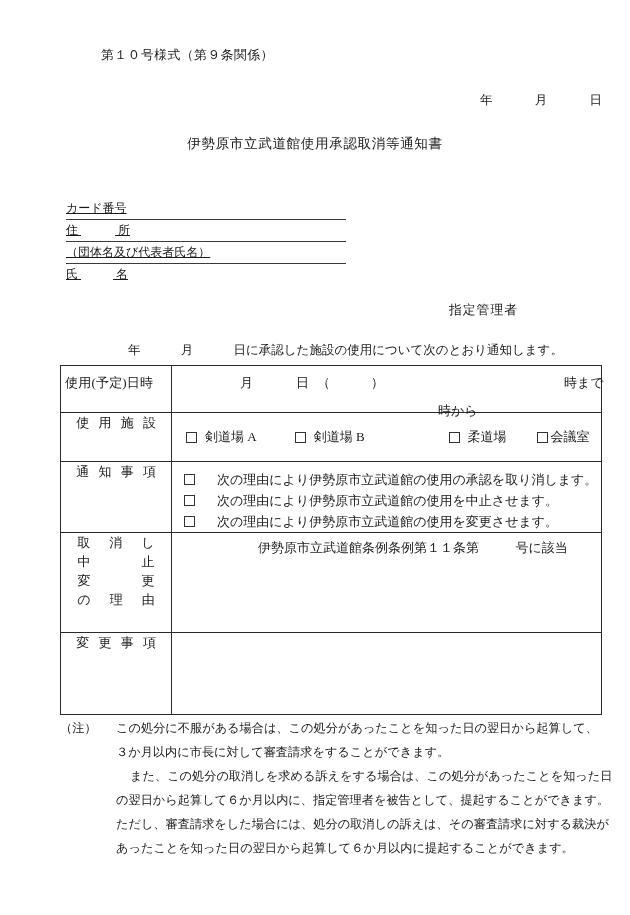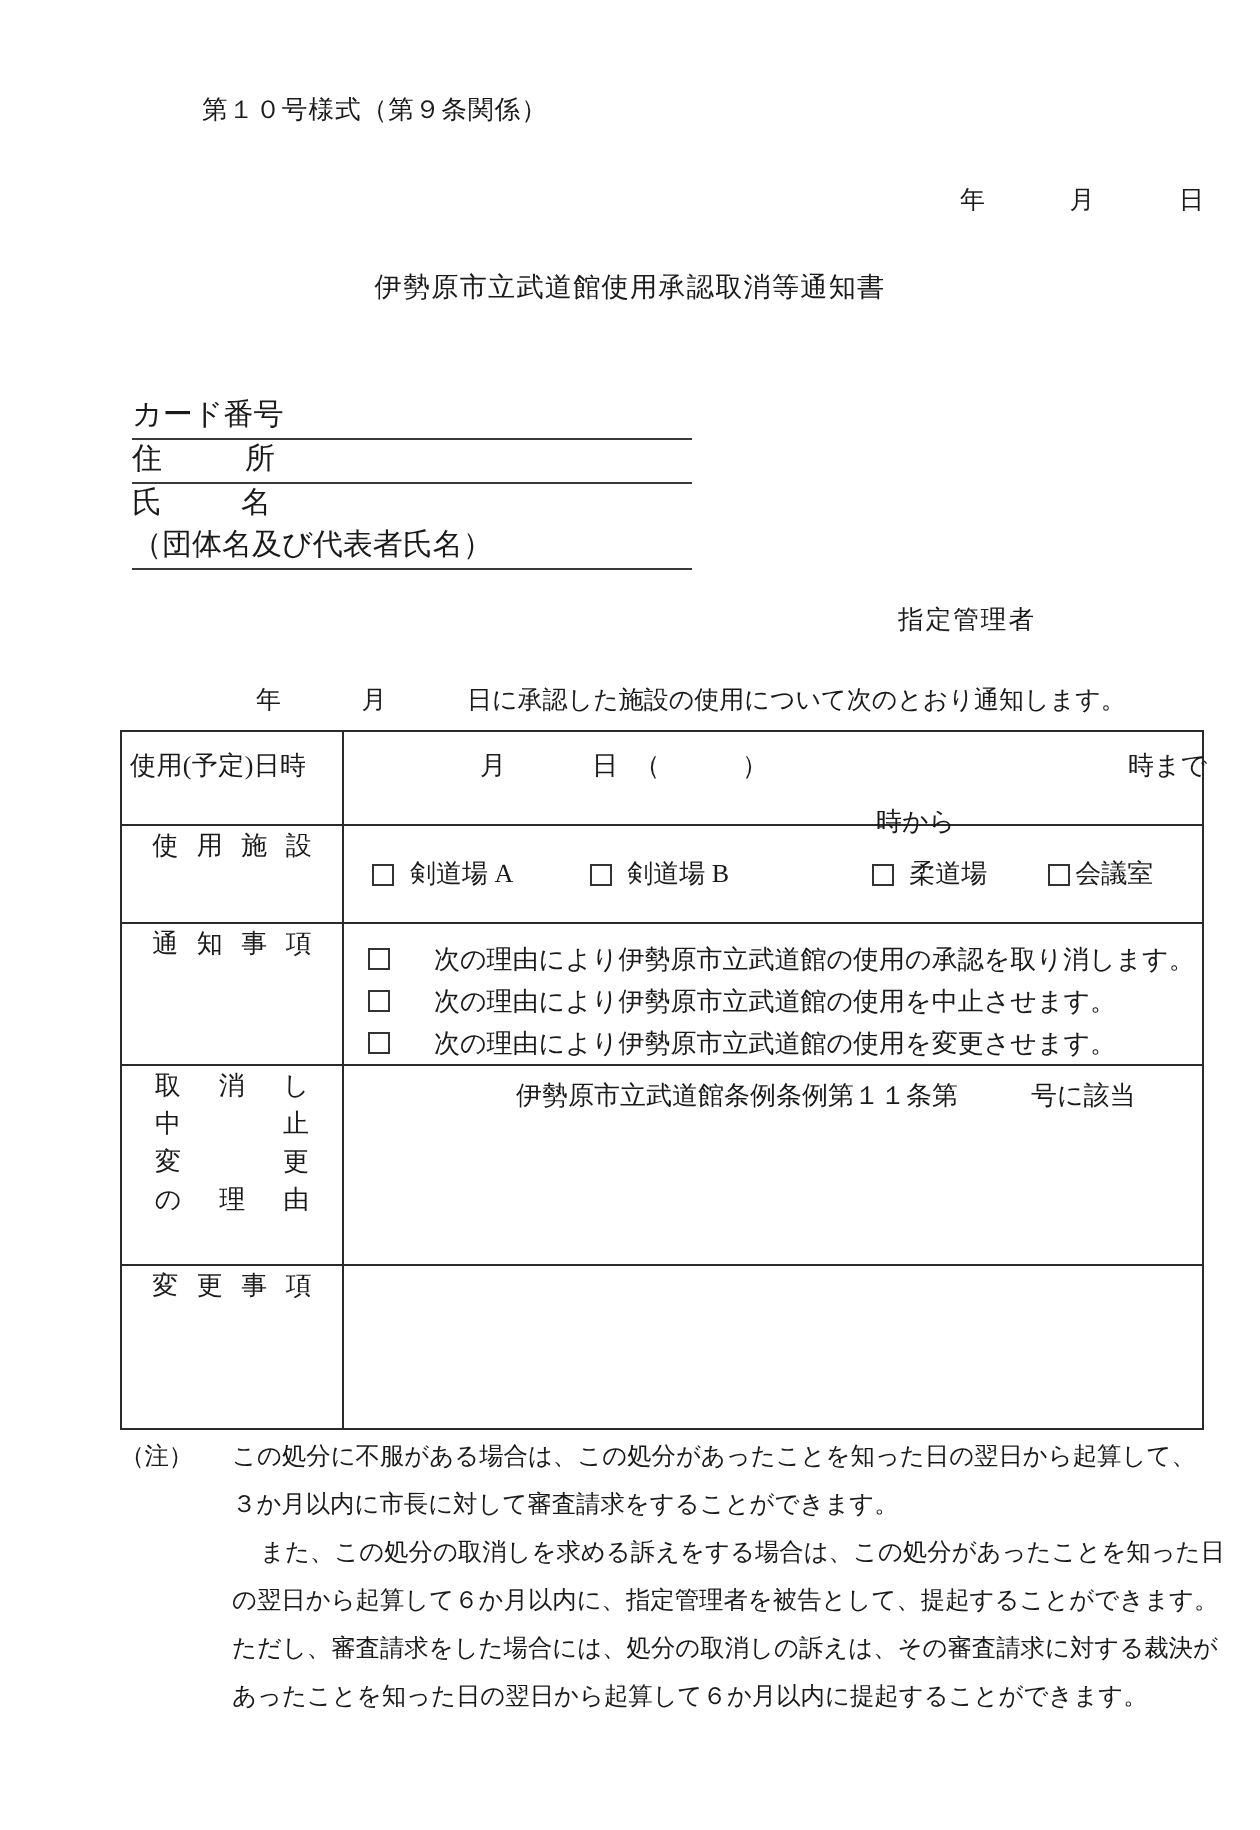--- a/index.html
+++ b/index.html
@@ -57,22 +57,23 @@
   .addressee {
     position: absolute;
     left: 66px;
     top: 198px;
     width: 280px;
   }
   .addr-row {
     height: 21px;
     line-height: 20px;
     border-bottom: 1px solid #3a3a3a;
-    font-size: 15px;
-    white-space: nowrap;
+    font-size: 12px;
+    white-space: nowrap;
+    text-decoration: underline;
   }
   .addr-row.no-rule { border-bottom: none; }
   .sp-wide { display: inline-block; width: 34px; }
   .sp-med  { display: inline-block; width: 32px; }
 
   .manager {
     position: absolute;
     right: 112px;
     top: 302px;
     font-size: 12.8px;
@@ -148,21 +149,21 @@
     align-items: center;
     height: 48px;
     padding-left: 14px;
   }
   .fac .opt {
     white-space: nowrap;
     display: inline-flex;
     align-items: center;
   }
   .fac .opt.s1 { margin-right: 38px; }
-  .fac .opt.s2 { margin-right: 23px; }
+  .fac .opt.s2 { margin-right: 36px; }
   .fac .opt.s3 { margin-right: 30px; padding-left: 48px; }
   .cb {
     display: inline-block;
     width: 9px;
     height: 9px;
     border: 1px solid #333;
     margin-right: 8px;
     flex: none;
   }
   .cb.tight { margin-right: 3px; }
@@ -222,27 +223,27 @@
 
   <div class="addressee">
     <div class="addr-row">
       <span>カード番号</span>
     </div>
     <div class="addr-row">
       <span>住</span>
       <span class="sp-wide"></span>
       <span>所</span>
     </div>
+    <div class="addr-row">
+      <span>（団体名及び代表者氏名）</span>
+    </div>
     <div class="addr-row no-rule">
       <span>氏</span>
       <span class="sp-med"></span>
       <span>名</span>
-    </div>
-    <div class="addr-row">
-      <span>（団体名及び代表者氏名）</span>
     </div>
   </div>
 
   <div class="manager">指定管理者</div>
 
   <div class="lead">
     <span>年</span>
     <span class="g1"></span>
     <span>月</span>
     <span class="g2"></span>

